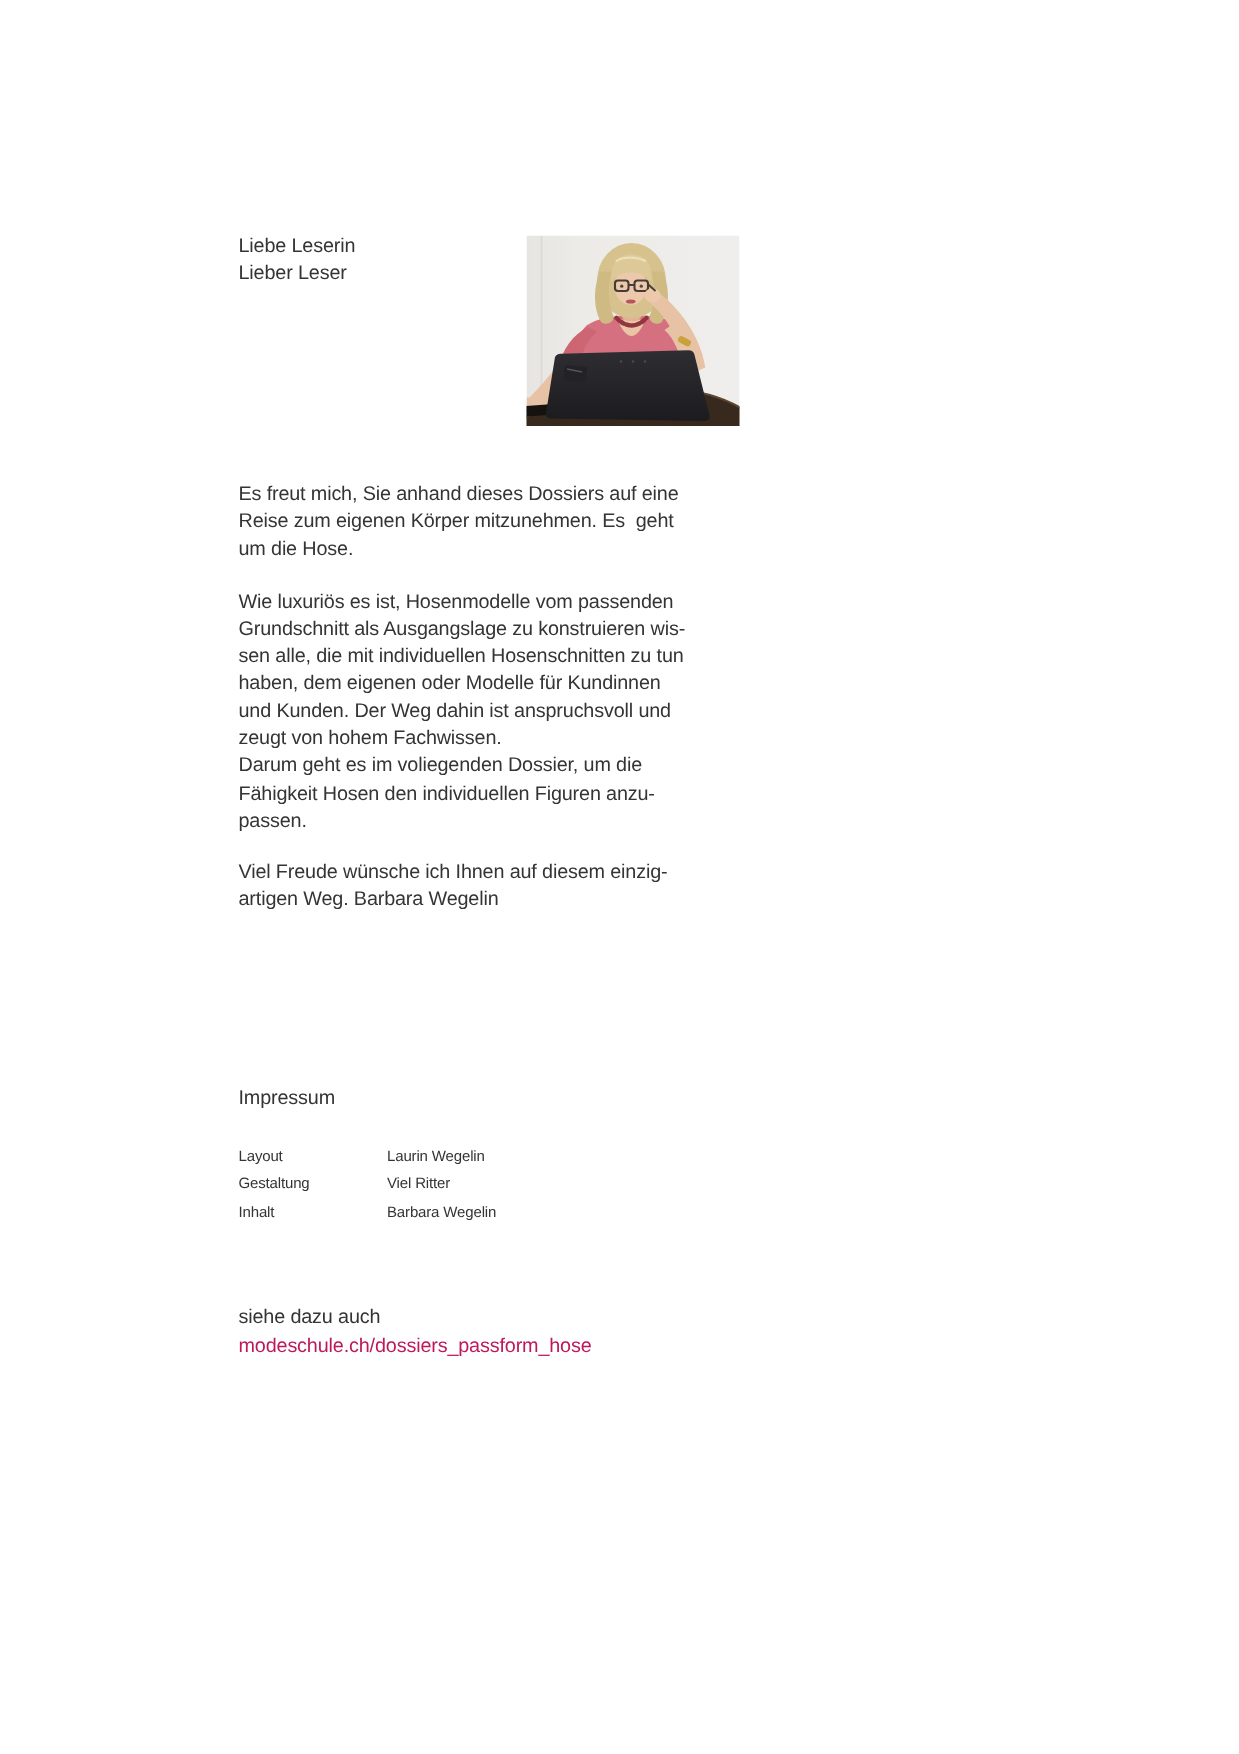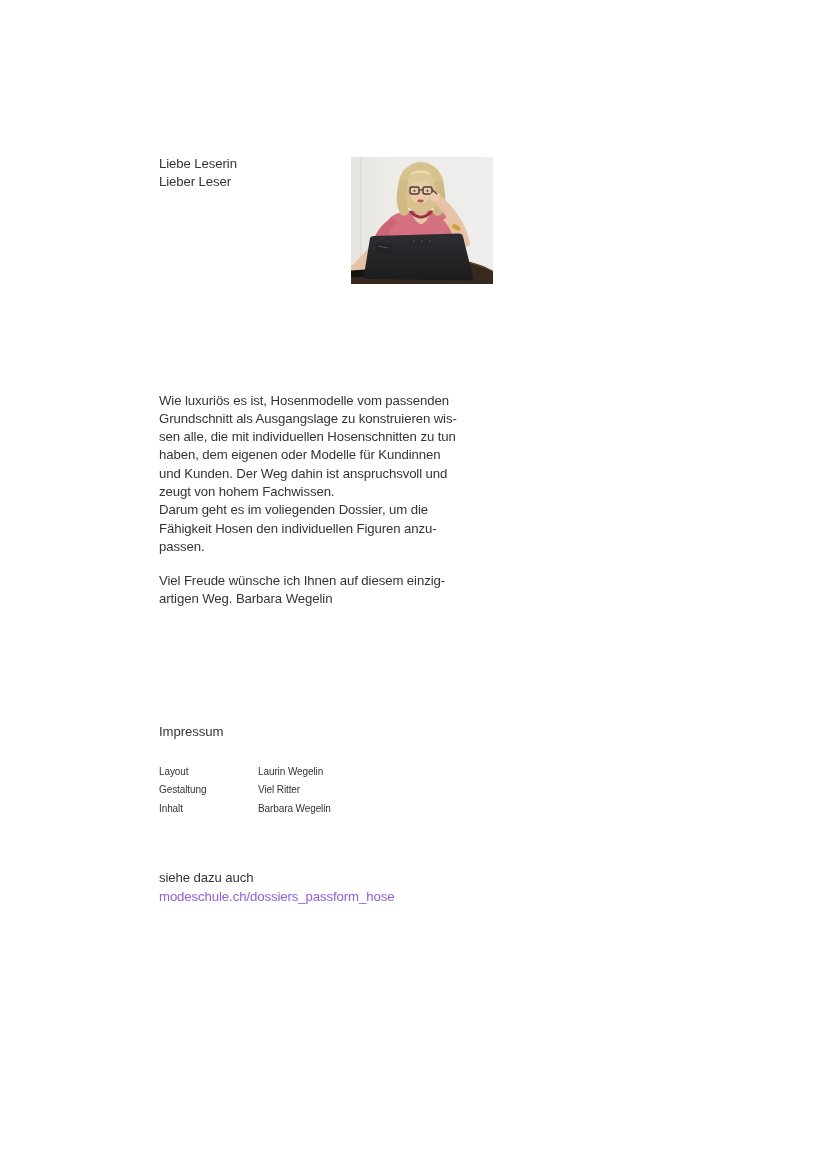--- a/index.html
+++ b/index.html
@@ -31,21 +31,21 @@
   .impressum-table { position: absolute; left: 159px; top: 763px; }
   .imp-row { display: flex; font-size: 10px; line-height: 18.3px; letter-spacing: -0.1px; }
   .imp-label { width: 99px; }
   .see-also   { left: 159px; top: 869px; }
   .site-link {
     position: absolute;
     left: 159px; top: 887.5px;
     font-size: 13.2px;
     line-height: 18.3px;
     letter-spacing: -0.1px;
-    color: #8b5cf6;
+    color: #be185d;
     text-decoration: none;
     cursor: pointer;
   }
   .footer-title {
     position: absolute;
     left: 0; right: 0;
     top: 1113px;
     text-align: center;
     font-size: 12.6px;
     font-style: italic;
@@ -118,20 +118,23 @@
 
       <path d="M19,81 C20,79.6 21,79 22.8,78.9 L108,76.5 C110,76.5 111.4,77.4 111.9,79.2 L122,120 C122.5,122.2 121.4,123.6 119.2,123.6 L16,122 C13.8,122 12.6,120.6 13,118.4 Z" fill="url(#lapGrad)"></path>
       <rect x="25" y="87" width="15" height="10" rx="1.5" transform="rotate(6 32 92)" fill="#232226"></rect>
       <path d="M27,89 L37,91" stroke="#55545a" stroke-width="1"></path>
       <circle cx="63" cy="84" r="0.9" fill="#4a494e"></circle>
       <circle cx="71" cy="84" r="0.9" fill="#4a494e"></circle>
       <circle cx="79" cy="84" r="0.9" fill="#4a494e"></circle>
     </svg>
   </div>
 
+  <div class="txt para1">Es freut mich, Sie anhand dieses Dossiers auf eine
+Reise zum eigenen Körper mitzunehmen. Es  geht
+um die Hose.</div>
   <div class="txt para3">Viel Freude wünsche ich Ihnen auf diesem einzig-
 artigen Weg. Barbara Wegelin</div>
   <div class="txt para2">Wie luxuriös es ist, Hosenmodelle vom passenden
 Grundschnitt als Ausgangslage zu konstruieren wis-
 sen alle, die mit individuellen Hosenschnitten zu tun
 haben, dem eigenen oder Modelle für Kundinnen
 und Kunden. Der Weg dahin ist anspruchsvoll und
 zeugt von hohem Fachwissen.
 Darum geht es im voliegenden Dossier, um die
 Fähigkeit Hosen den individuellen Figuren anzu-

